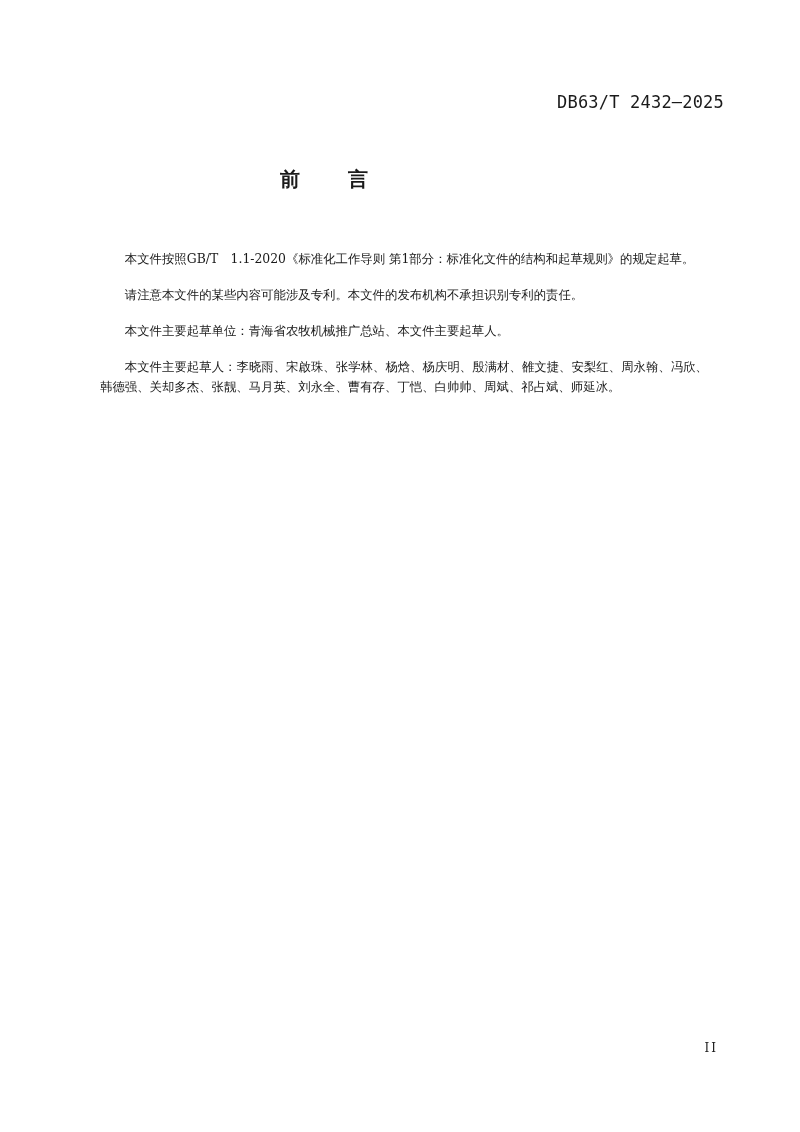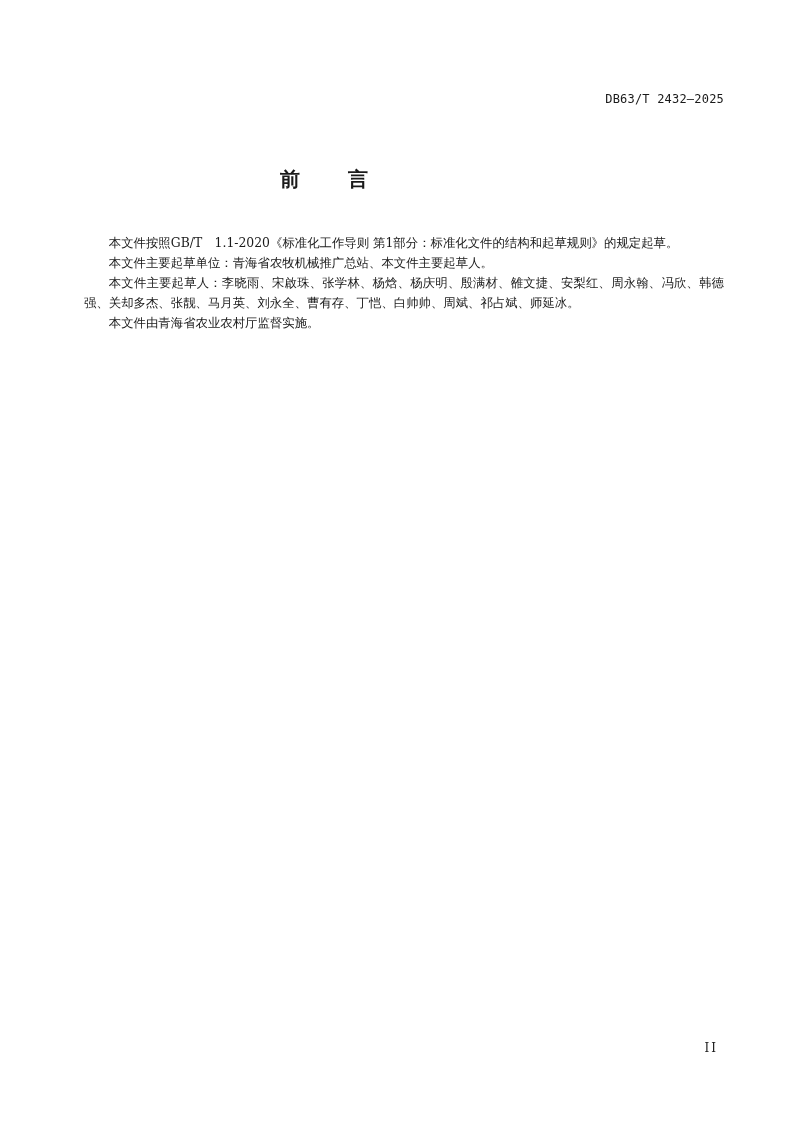--- a/index.html
+++ b/index.html
@@ -1,40 +1,40 @@
 <!DOCTYPE html>
 <html><head>
 <meta charset="utf-8">
 <style>
   html, body { margin: 0; padding: 0; background: #ffffff; }
   body { width: 800px; height: 1132px; position: relative; overflow: hidden;
          font-family: "DejaVu Serif", "Liberation Serif", serif; color: #1a1a1a; }
   .header-code { position: absolute; top: 92px; right: 76px;
                  font-family: "DejaVu Sans Mono", "Liberation Mono", monospace;
-                 font-size: 12px; letter-spacing: 0.2px; }
+                 font-size: 17px; letter-spacing: 0.2px; }
   .title { position: absolute; top: 166px; left: 0; width: 648px; text-align: center;
            font-family: "DejaVu Sans", "Liberation Sans", sans-serif;
            font-size: 20px; font-weight: bold; letter-spacing: 0; }
   .title span { display: inline-block; }
   .title .gap { width: 48px; }
   .body { position: absolute; top: 233px; left: 84px; width: 640px;
           font-size: 12.4px; line-height: 20px; }
-  .para { text-indent: 2em; margin: 0; text-align: justify; }
+  .para { text-indent: 2em; margin: 16px; text-align: justify; }
   .page-num { position: absolute; top: 1041px; right: 82px;
               font-family: "DejaVu Serif", "Liberation Serif", serif; font-size: 12px; letter-spacing: 2px; }
 </style>
 </head>
 <body>
 
 <div class="header-code">DB63/T 2432—2025</div>
 
 <div class="title">
   <span>前</span><span class="gap"></span><span>言</span>
 </div>
 
 <div class="body">
   <p class="para">本文件按照GB/T　1.1-2020《标准化工作导则 第1部分：标准化文件的结构和起草规则》的规定起草。</p>
+  <p class="para">请注意本文件的某些内容可能涉及专利。本文件的发布机构不承担识别专利的责任。</p>
   <p class="para">本文件主要起草单位：青海省农牧机械推广总站、本文件主要起草人。</p>
   <p class="para">本文件主要起草人：李晓雨、宋啟珠、张学林、杨焓、杨庆明、殷满材、雒文捷、安梨红、周永翰、冯欣、韩德强、关却多杰、张靓、马月英、刘永全、曹有存、丁恺、白帅帅、周斌、祁占斌、师延冰。</p>
-  <p class="para">本文件由青海省农业农村厅监督实施。</p>
 </div>
 
 <div class="page-num">II</div>
 
 </body></html>

